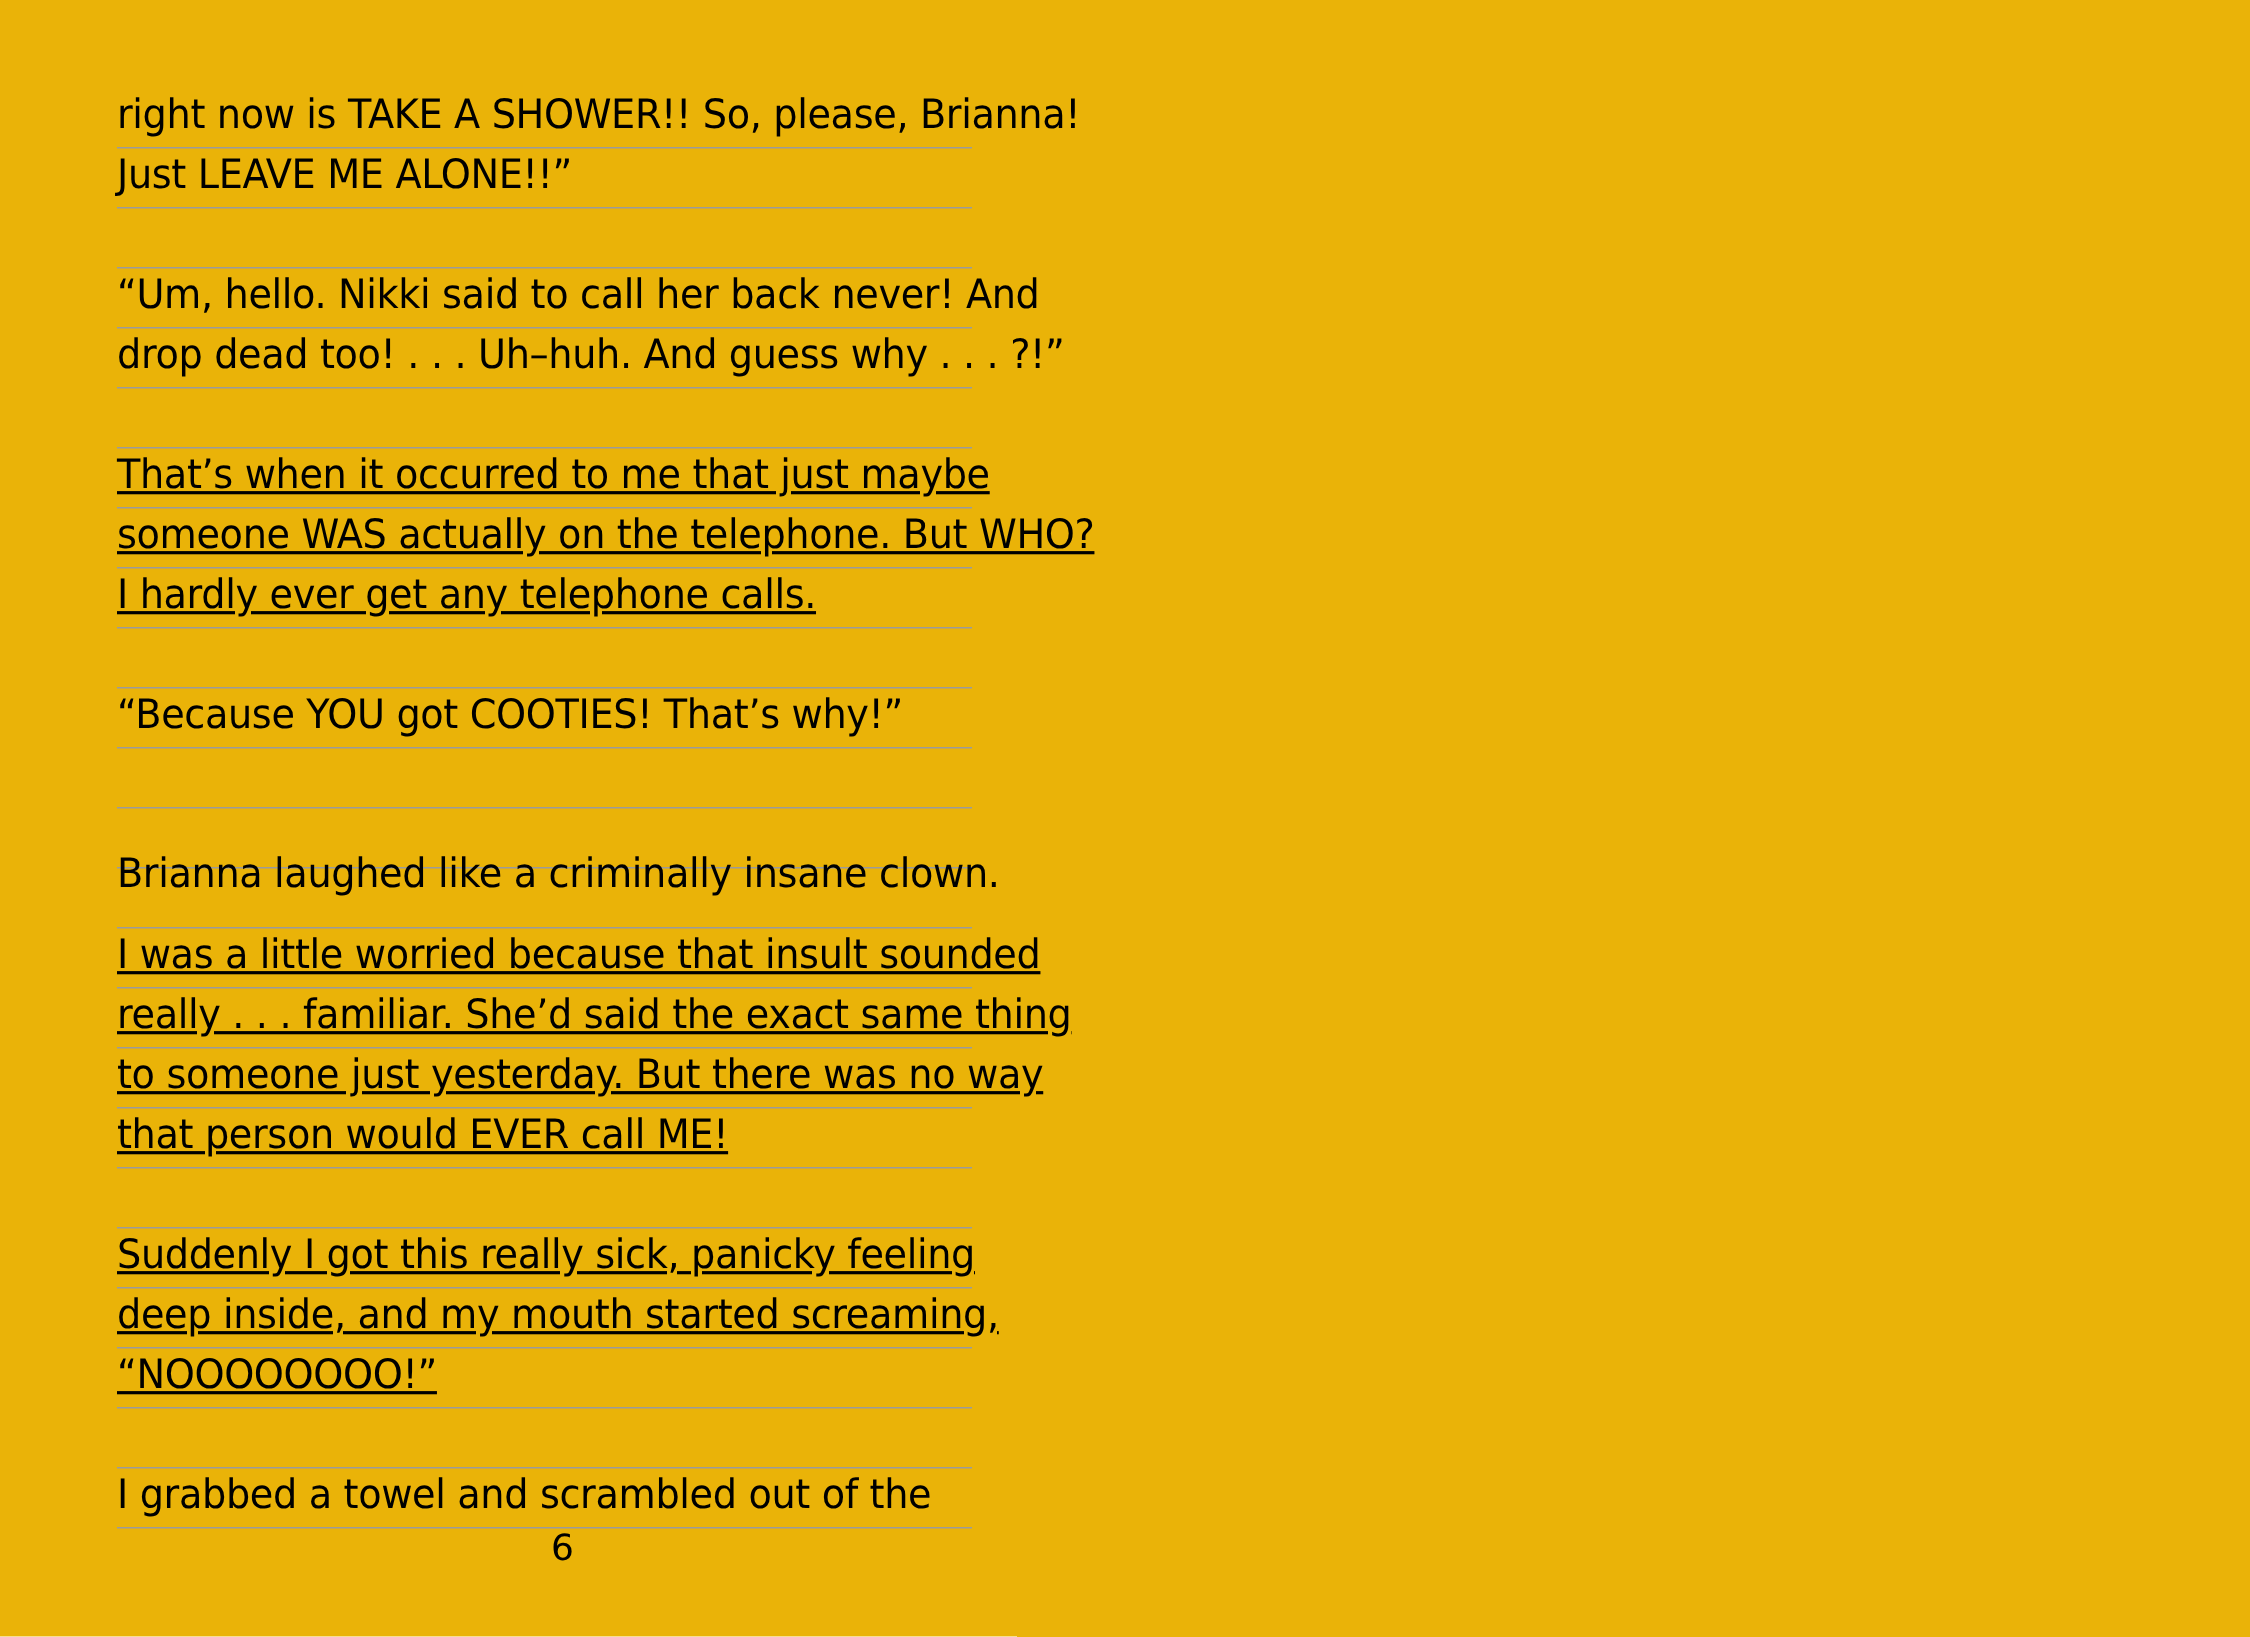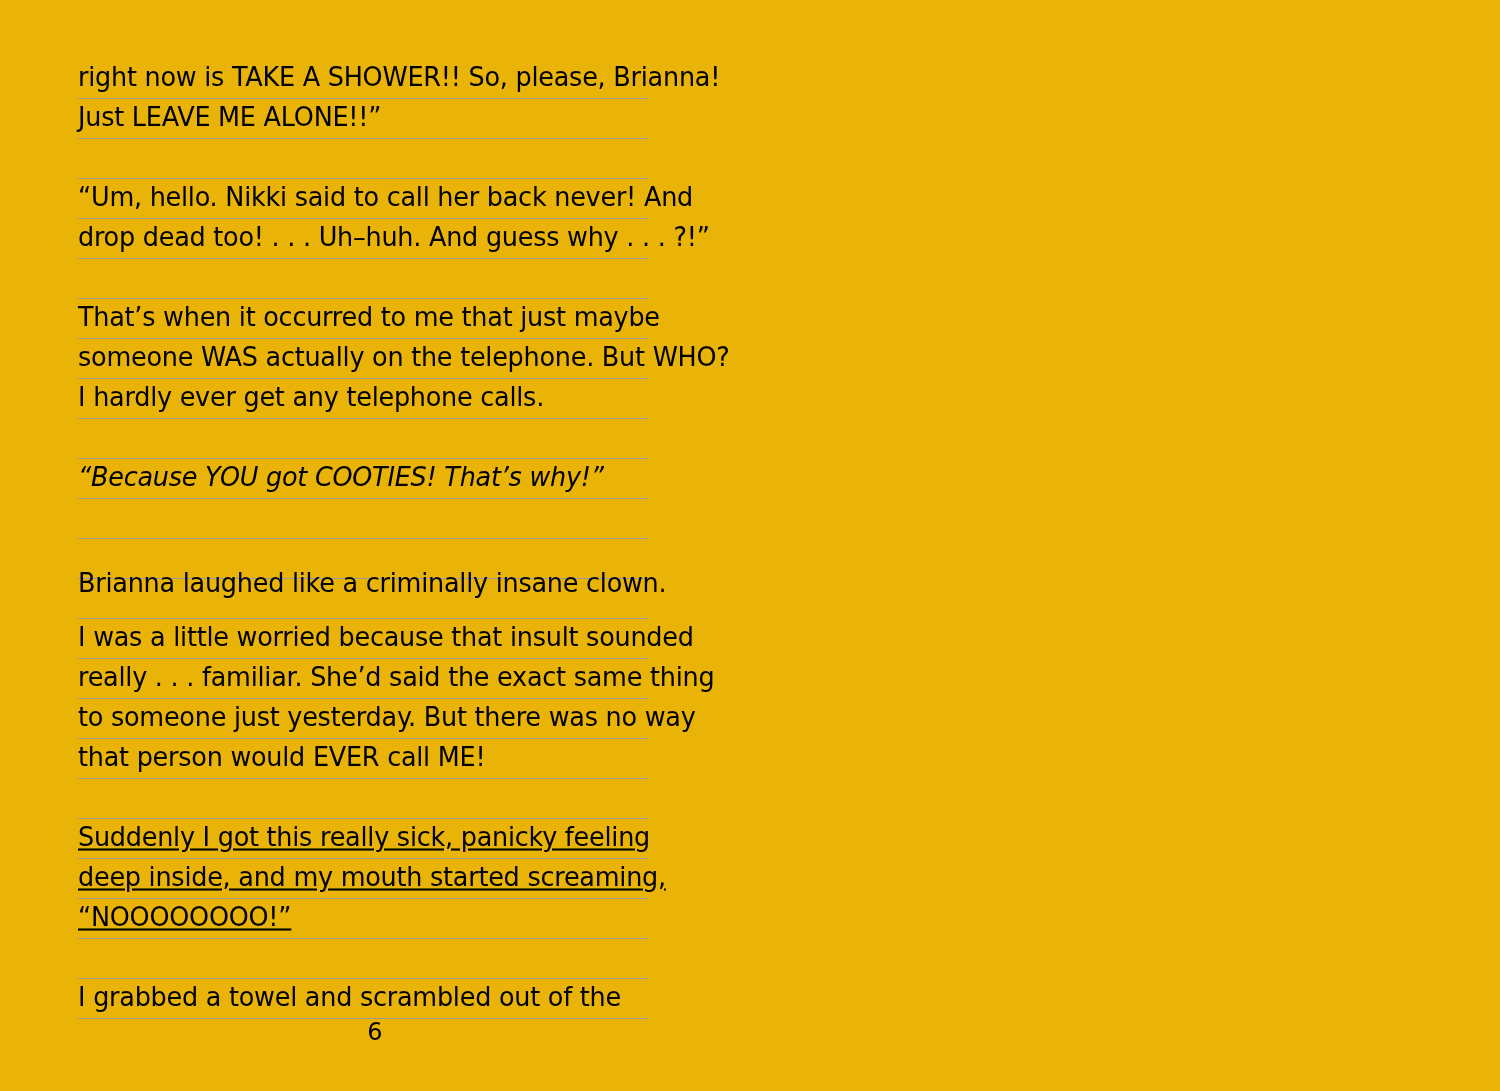--- a/index.html
+++ b/index.html
@@ -114,32 +114,32 @@
       </div>
     <div class="textcol" id="text-left">
         <div class="para" style="top: 58px;">
           <div class="tline narrow">right now is TAKE A SHOWER!! So, please, Brianna!</div>
           <div class="tline narrow">Just LEAVE ME ALONE!!”</div>
         </div>
         <div class="para" style="top: 178px;">
           <div class="tline narrow">“Um, hello. Nikki said to call her back never! And</div>
           <div class="tline narrow">drop dead too! . . . Uh–huh. And guess why . . . ?!”</div>
         </div>
-        <div class="para" style="top: 298px;">
+        <div class="para" style="top: 298px; text-decoration: underline;">
           <div class="tline narrow">That’s when it occurred to me that just maybe</div>
           <div class="tline narrow">someone WAS actually on the telephone. But WHO?</div>
           <div class="tline narrow">I hardly ever get any telephone calls.</div>
         </div>
-        <div class="para" style="top: 458px; font-style: italic;">
+        <div class="para" style="top: 458px;">
           <div class="tline narrow">“Because YOU got COOTIES! That’s why!”</div>
         </div>
         <div class="para" style="top: 564px;">
           <div class="tline narrow">Brianna laughed like a criminally insane clown.</div>
         </div>
-        <div class="para" style="top: 618px;">
+        <div class="para" style="top: 618px; text-decoration: underline;">
           <div class="tline narrow">I was a little worried because that insult sounded</div>
           <div class="tline narrow">really . . . familiar. She’d said the exact same thing</div>
           <div class="tline narrow">to someone just yesterday. But there was no way</div>
           <div class="tline narrow">that person would EVER call ME!</div>
         </div>
         <div class="para" style="top: 818px; text-decoration: underline;">
           <div class="tline narrow">Suddenly I got this really sick, panicky feeling</div>
           <div class="tline narrow">deep inside, and my mouth started screaming,</div>
           <div class="tline narrow">“NOOOOOOOO!”</div>
         </div>

